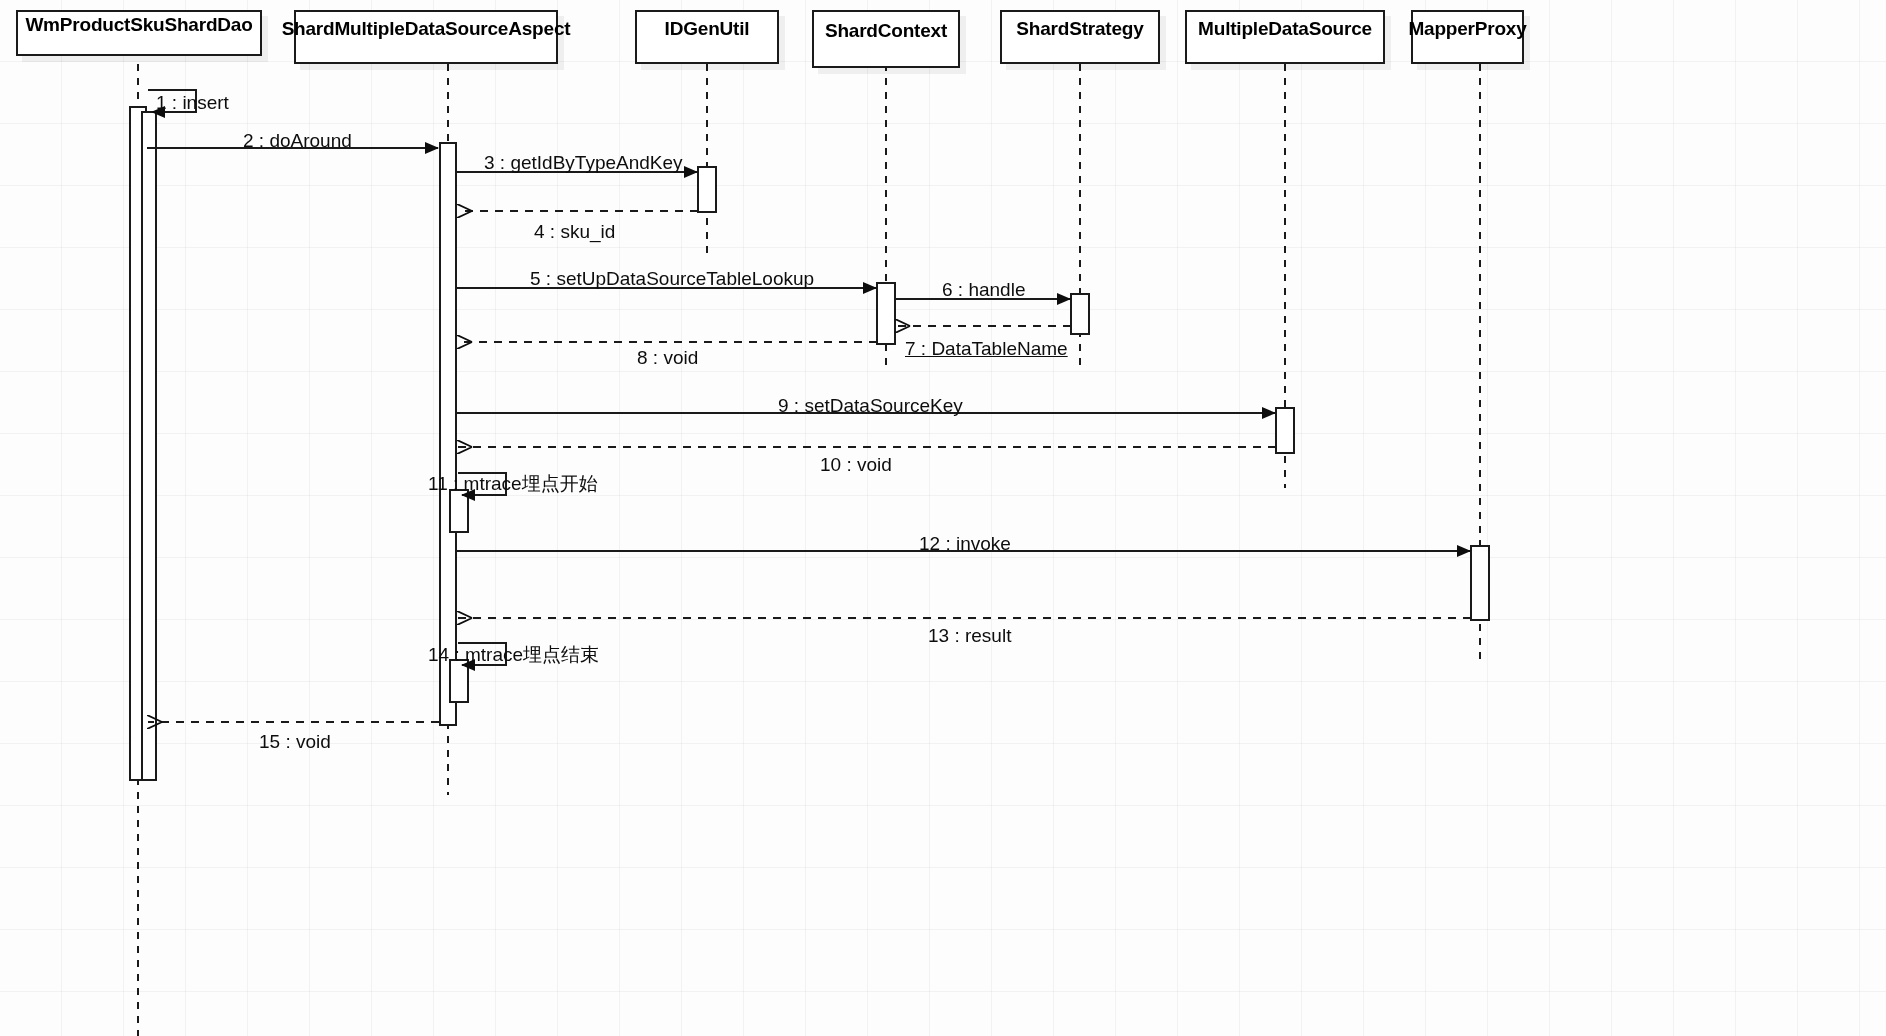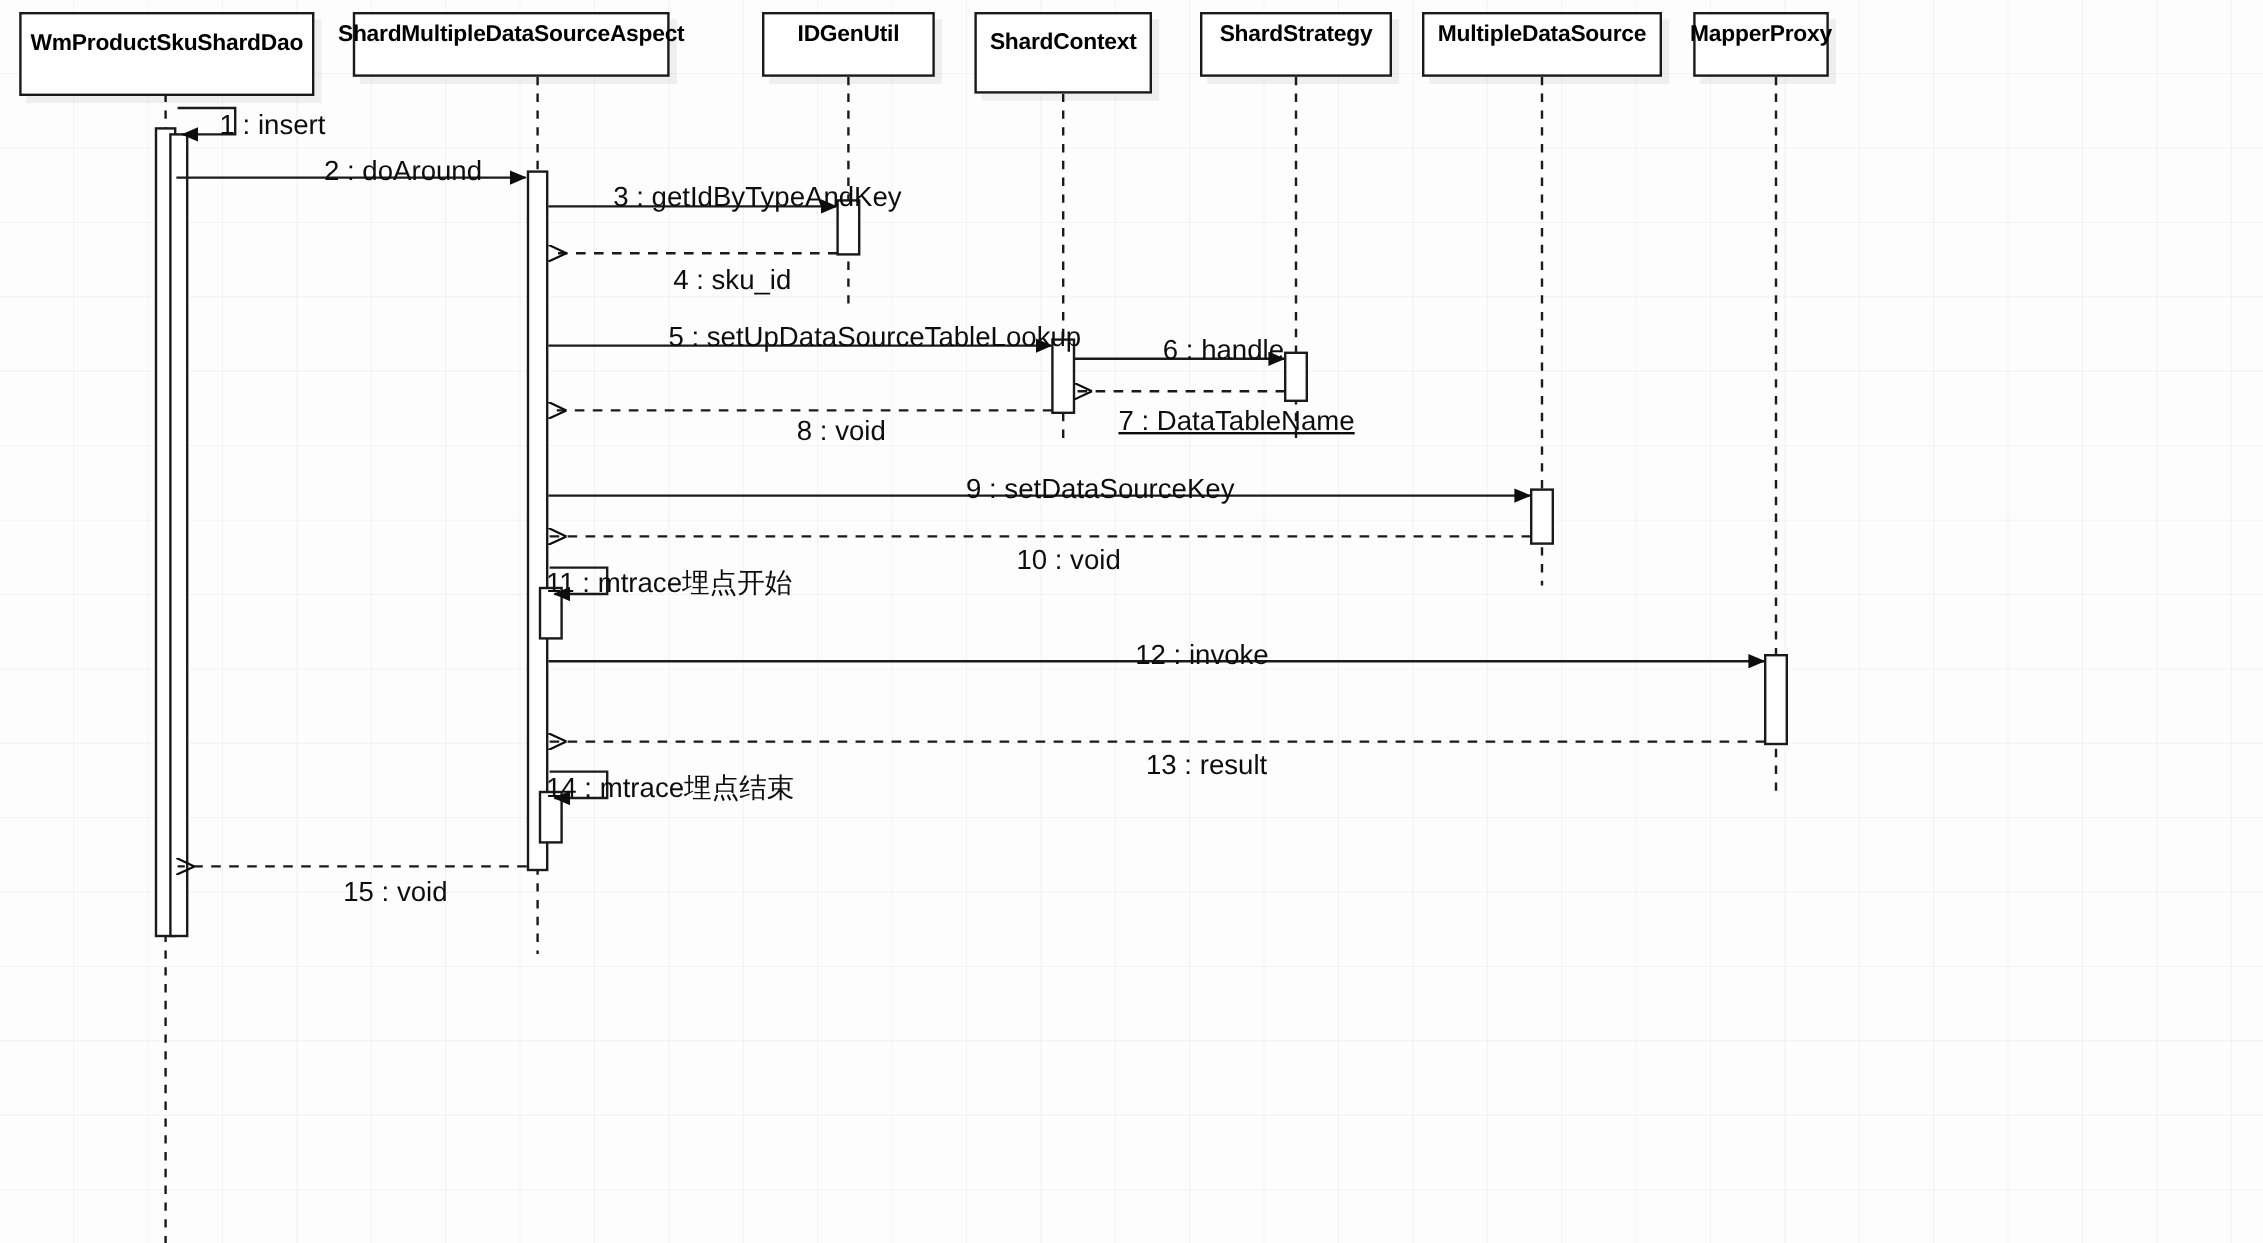--- a/index.html
+++ b/index.html
@@ -37,26 +37,25 @@
     font-size:19px;
     font-weight:bold;
     color:#000000;
     letter-spacing:-0.2px;
     white-space:nowrap;
     line-height:1;
     padding-bottom:18px;
   }
   .msg-label{
     position:absolute;
-    font-size:23px;
+    font-size:19px;
     color:#0d0d0d;
     white-space:nowrap;
     line-height:1;
     z-index:6;
-    margin-left:27px;
   }
 </style>
 </head>
 <body>
 
 <div id="canvas">
   <svg id="svg-layer" viewBox="0 0 1886 1036" xmlns="http://www.w3.org/2000/svg">
     <defs>
       <marker id="arrow-filled" markerWidth="14" markerHeight="12" refX="13" refY="6" orient="auto" markerUnits="userSpaceOnUse">
         <path d="M0,0 L14,6 L0,12 z" fill="#0d0d0d"></path>
@@ -130,30 +129,30 @@
           <line x1="1471" y1="618" x2="458" y2="618" stroke="#1a1a1a" stroke-width="2" marker-end="url(#arrow-open)" stroke-dasharray="8 7"></line>
         </g>
         <g>
           <polyline points="458,643 506,643 506,665 462,665" fill="none" stroke="#1a1a1a" stroke-width="2" marker-end="url(#arrow-filled-left)"></polyline>
         </g>
         <g>
           <line x1="439" y1="722" x2="148" y2="722" stroke="#1a1a1a" stroke-width="2" marker-end="url(#arrow-open)" stroke-dasharray="8 7"></line>
         </g>
       </g>
   </svg>
-<div class="participant-box" style="left: 16px; top: 10px; width: 246px; height: 70px;">
+<div class="participant-box" style="left: 16px; top: 10px; width: 246px; height: 46px;">
       <span class="participant-label">WmProductSkuShardDao</span>
     </div>
     <div class="participant-box" style="left: 294px; top: 10px; width: 264px; height: 54px;">
       <span class="participant-label">ShardMultipleDataSourceAspect</span>
     </div>
     <div class="participant-box" style="left: 635px; top: 10px; width: 144px; height: 54px;">
       <span class="participant-label">IDGenUtil</span>
     </div>
-    <div class="participant-box" style="left: 812px; top: 10px; width: 148px; height: 68px;">
+    <div class="participant-box" style="left: 812px; top: 10px; width: 148px; height: 58px;">
       <span class="participant-label">ShardContext</span>
     </div>
     <div class="participant-box" style="left: 1000px; top: 10px; width: 160px; height: 54px;">
       <span class="participant-label">ShardStrategy</span>
     </div>
     <div class="participant-box" style="left: 1185px; top: 10px; width: 200px; height: 54px;">
       <span class="participant-label">MultipleDataSource</span>
     </div>
     <div class="participant-box" style="left: 1411px; top: 10px; width: 113px; height: 54px;">
       <span class="participant-label">MapperProxy</span>

